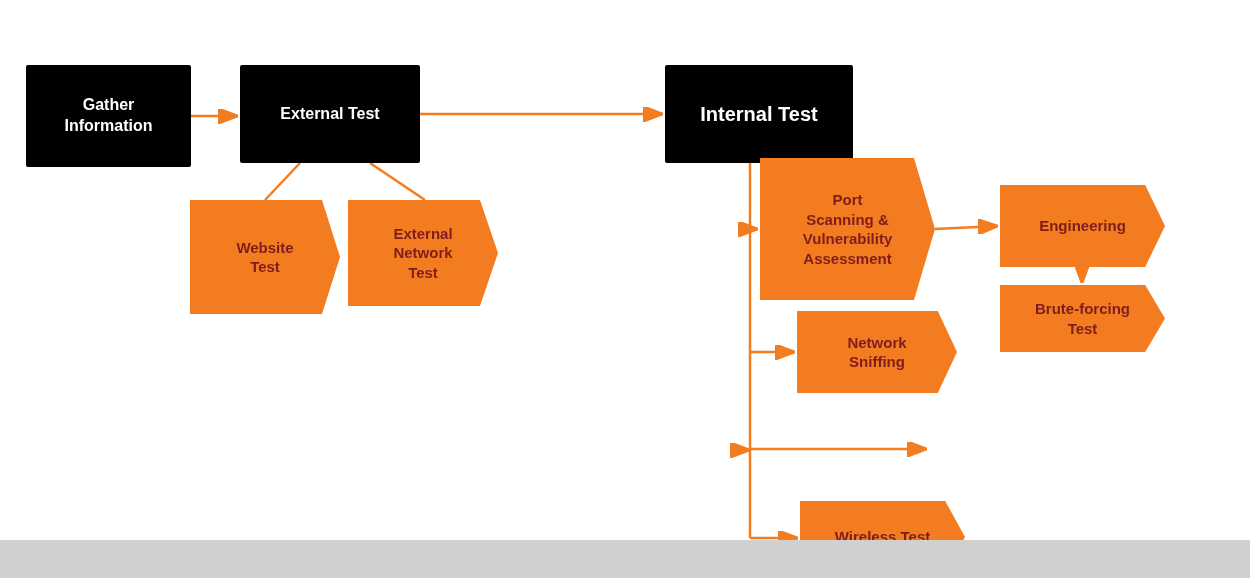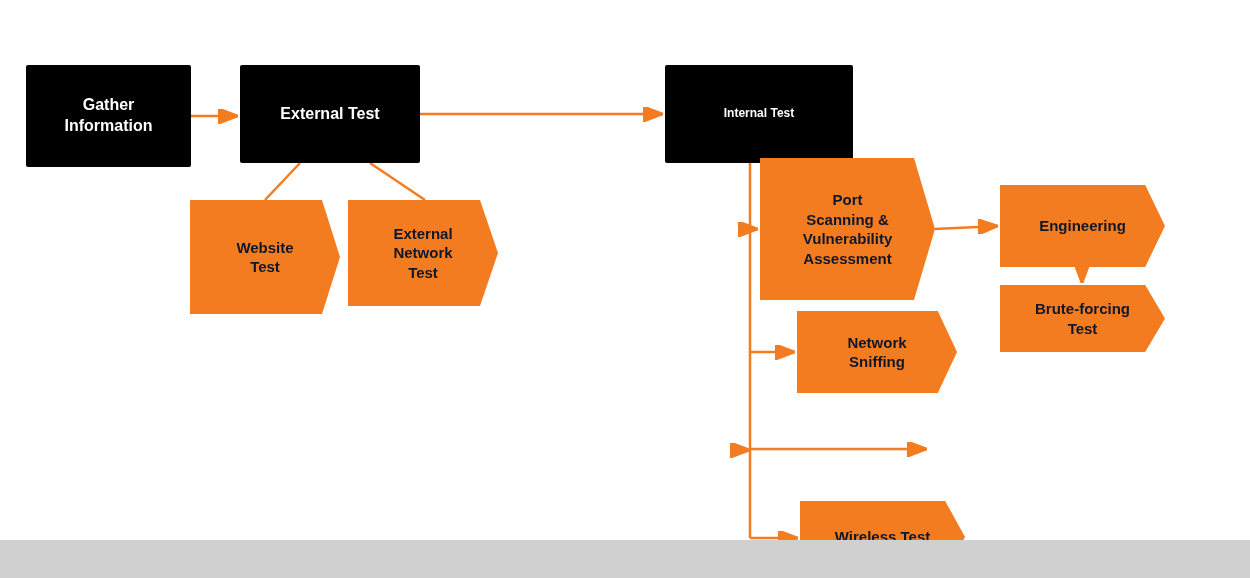--- a/index.html
+++ b/index.html
@@ -40,21 +40,21 @@
       align-items: center;
       justify-content: center;
       line-height: 1.3;
       border-radius: 2px;
     }
 
     
     .node-tab {
       position: absolute;
       background: #f47c20;
-      color: #0f172a;
+      color: #7f1d1d;
       font-size: 15px;
       font-weight: bold;
       text-align: center;
       display: flex;
       align-items: center;
       justify-content: center;
       line-height: 1.3;
       clip-path: polygon(0% 0%, 88% 0%, 100% 50%, 88% 100%, 0% 100%);
     }
 
@@ -129,21 +129,21 @@
 
   <div class="node" style="left:26px; top:65px; width:165px; height:102px; font-size:16px;">
     <span style="white-space:pre-line;">Gather
 Information</span>
   </div>
 
   <div class="node" style="left:240px; top:65px; width:180px; height:98px; font-size:16px;">
     <span>External Test</span>
   </div>
 
-  <div class="node" style="left:665px; top:65px; width:188px; height:98px; font-size:12px;">
+  <div class="node" style="left:665px; top:65px; width:188px; height:98px; font-size:20px;">
     <span>Internal Test</span>
   </div>
 
   <div class="node-tab" style="left:190px; top:200px; width:150px; height:114px; font-size:15px;">
     <span>Website<br>Test</span>
   </div>
 
   <div class="node-tab" style="left:348px; top:200px; width:150px; height:106px; font-size:15px;">
     <span>External<br>Network<br>Test</span>
   </div>

